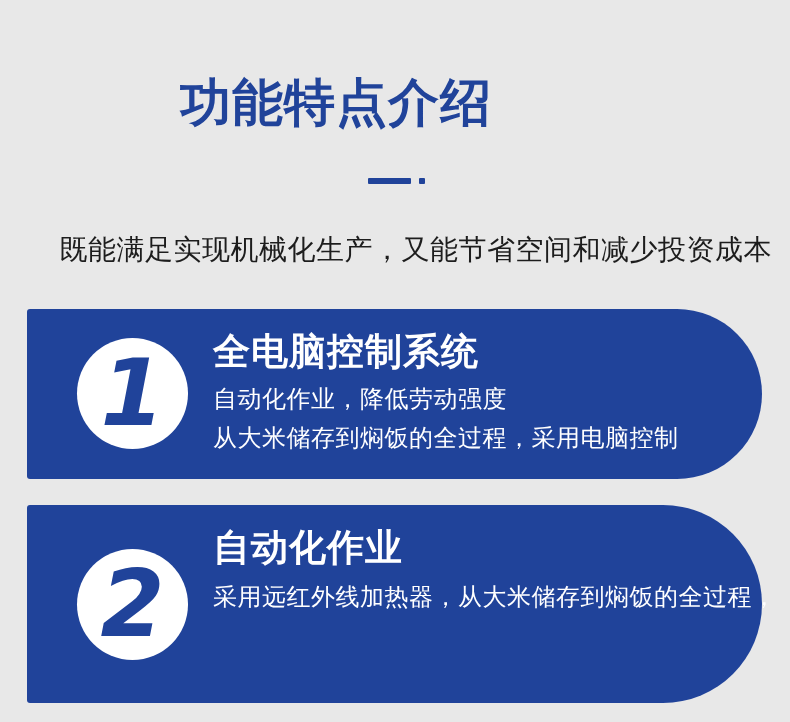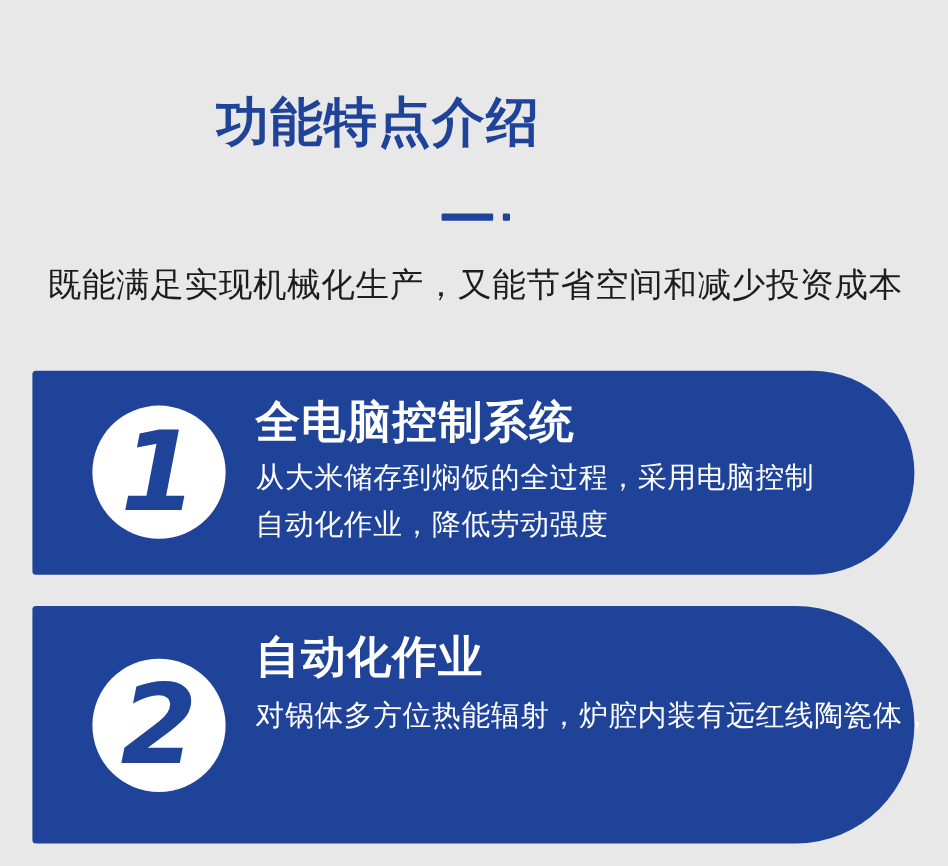--- a/index.html
+++ b/index.html
@@ -21,21 +21,21 @@
     left: 0;
     top: 0;
     width: 790px;
   }
   .page-title {
     margin: 0;
     padding: 0;
     position: absolute;
     left: 180px;
     top: 62px;
-    font-size: 44px;
+    font-size: 51px;
     line-height: 82px;
     font-weight: bold;
     color: #20439a;
     letter-spacing: 1px;
     white-space: nowrap;
   }
   .divider {
     position: absolute;
     left: 368px;
     top: 178px;
@@ -53,23 +53,23 @@
   .divider-dot {
     width: 6px;
     height: 6px;
     background: #20439a;
     border-radius: 1px;
     margin-left: 8px;
   }
   .page-subtitle {
     position: absolute;
     left: 20px;
-    top: 218px;
+    top: 230px;
     width: 752px;
-    text-align: center;
+    text-align: right;
     font-size: 28px;
     line-height: 40px;
     color: #1d1d1d;
     letter-spacing: 0.5px;
     white-space: nowrap;
   }
 
   
   .cards {
     position: absolute;
@@ -166,28 +166,28 @@
 </div>
 
 <div class="cards">
 
   <div class="card card-1">
     <div class="card-number">
       <span>1</span>
     </div>
     <div class="card-body">
       <div class="card-heading">全电脑控制系统</div>
+      <div class="card-text-line">自动化作业，降低劳动强度</div>
       <div class="card-text-line">从大米储存到焖饭的全过程，采用电脑控制</div>
-      <div class="card-text-line">自动化作业，降低劳动强度</div>
     </div>
   </div>
 
   <div class="card card-2">
     <div class="card-number">
       <span>2</span>
     </div>
     <div class="card-body">
       <div class="card-heading">自动化作业</div>
-      <div class="card-text-line">对锅体多方位热能辐射，炉腔内装有远红线陶瓷体，</div>
+      <div class="card-text-line">采用远红外线加热器，从大米储存到焖饭的全过程，</div>
     </div>
   </div>
 
 </div>
 
 </body></html>

